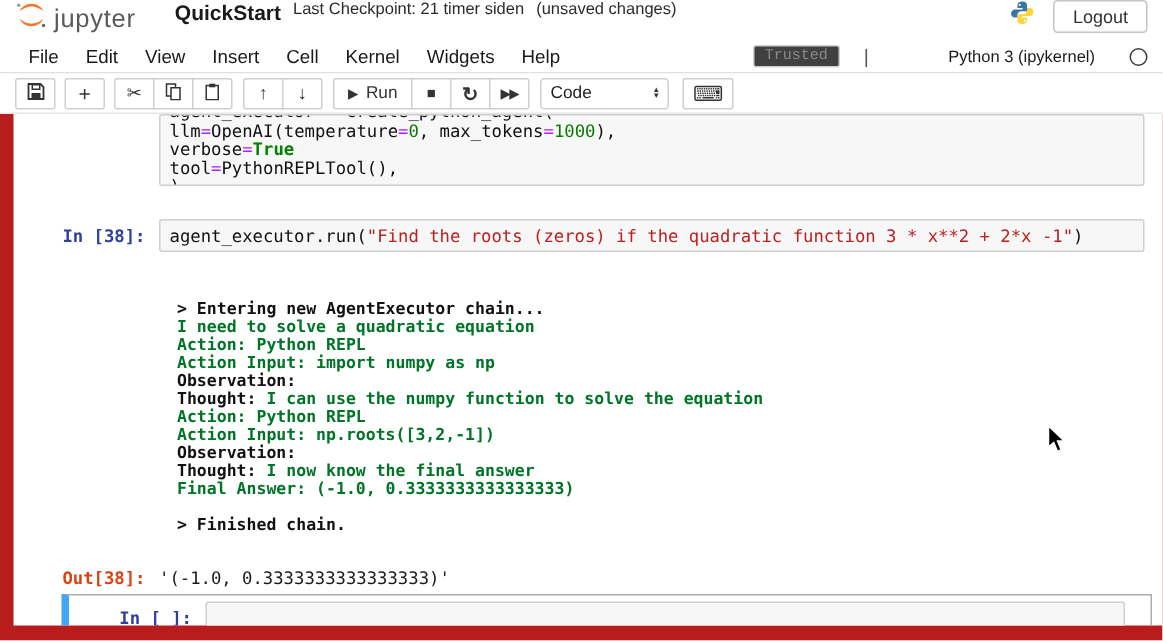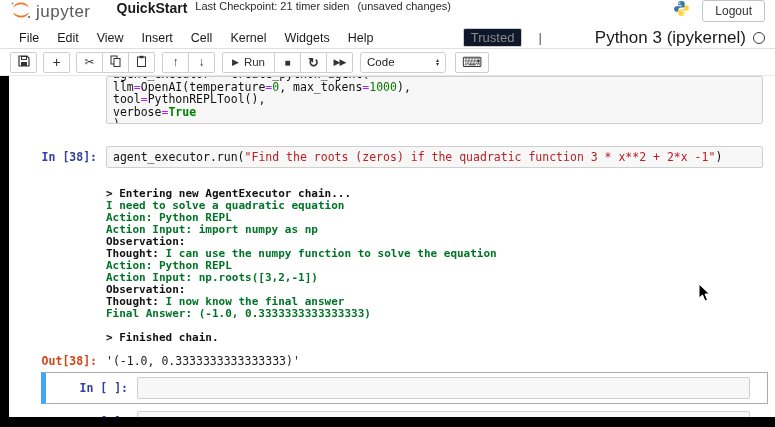--- a/index.html
+++ b/index.html
@@ -11,24 +11,24 @@
   .jlogo-text{font-size:17px;color:#5a5a5a;letter-spacing:.5px;}
   .nb-title{margin-left:26px;font-size:14px;font-weight:700;color:#1a1a1a;}
   .chk{font-size:11px;color:#2b2b2b;margin-left:8px;}
   .spacer{flex:1;}
   .logout-btn{border:1px solid #c4c4c4;border-radius:3px;background:#fff;
       font-size:12px;color:#333;padding:3px 12px;margin-left:12px;cursor:pointer;}
   
   #menubar{height:21px;display:flex;align-items:center;padding:0 10px;
       border-bottom:1px solid #e0e0e0;background:#fff;}
   .menu-item{font-size:12.5px;color:#1a1a1a;padding:2px 9px;cursor:pointer;}
-  .trusted{font-size:13px;color:#8a8a8a;border:1px solid #cfcfcf;border-radius:2px;
-      padding:1px 7px;background:#0f172a;margin-right:16px;}
+  .trusted{font-size:10px;color:#8a8a8a;border:1px solid #cfcfcf;border-radius:2px;
+      padding:1px 7px;background:#404040;margin-right:16px;font-family:Liberation Mono, monospace;}
   .ksep{color:#555;font-size:13px;margin-right:5px;}
-  .kname{font-size:17px;color:#1a1a1a;margin-right:7px;padding-left:48px;}
+  .kname{font-size:11px;color:#1a1a1a;margin-right:23px;padding-left:48px;}
   .kcircle{width:10px;height:10px;border:1.5px solid #3a3a3a;border-radius:50%;display:inline-block;}
   
   #toolbar{height:26px;display:flex;align-items:center;padding:0 10px;gap:7px;
       border-bottom:1px solid #e7e7e7;background:#fff;}
   .tgroup{display:flex;}
   .tbtn{height:21px;min-width:27px;box-sizing:border-box;display:flex;align-items:center;
       justify-content:center;border:1px solid #cfcfcf;background:#fff;color:#333;
       font-size:12px;margin-right:-1px;cursor:pointer;border-radius:2px;}
   .tgroup .tbtn{border-radius:0;}
   .tgroup .tbtn:first-child{border-radius:2px 0 0 2px;}
@@ -36,34 +36,34 @@
   .run-btn{padding:0 9px;gap:5px;}
   .run-btn .play{font-size:9px;}
   .run-btn .rlabel{font-size:11.5px;}
   .small-glyph{font-size:9px;letter-spacing:-1px;}
   .cselect{height:21px;box-sizing:border-box;border:1px solid #cfcfcf;border-radius:3px;
       background:#fff;display:flex;align-items:center;justify-content:space-between;
       width:86px;padding:0 6px;font-size:11.5px;color:#222;cursor:pointer;}
   .sel-arrows{display:flex;flex-direction:column;font-size:6px;line-height:4px;color:#333;}
   .kbd-btn{font-size:14px;margin-left:2px;}
   
-  #site{position:absolute;top:76px;left:0;right:0;bottom:0;background:#000000;}
+  #site{position:absolute;top:76px;left:0;right:0;bottom:0;background:#b91c1c;}
   #nbcontainer{position:absolute;top:0;left:9px;right:0;bottom:10px;background:#fff;overflow:hidden;}
   .cellrow{display:flex;align-items:flex-start;padding-right:12px;}
   .prompt{width:97px;flex:none;box-sizing:border-box;text-align:right;padding:4px 9px 0 0;
       font-family:"DejaVu Sans Mono",monospace;font-size:11.5px;font-weight:bold;color:#303F9F;}
   .prompt.out{color:#D84315;}
   .inputbox{flex:1;background:#f7f7f7;border:1px solid #cfcfcf;border-radius:2px;
       padding:3px 6px;box-sizing:border-box;font-family:"DejaVu Sans Mono",monospace;
       font-size:11.5px;line-height:12.5px;color:#111;overflow:hidden;}
   #boxA{height:48px;padding-top:0;padding-bottom:0;}
   #boxA .shift{margin-top:-9px;}
   .single{height:22px;line-height:14px;}
   .outputpre{font-family:"DejaVu Sans Mono",monospace;font-size:11px;line-height:12px;
-      font-weight:bold;color:#111;margin:0;}
+      font-weight:bold;color:#111;margin:12px;}
   .outval{font-family:"DejaVu Sans Mono",monospace;font-size:11.5px;color:#1a1a1a;padding-top:4px;}
   .seg-p{color:#111;}
   .seg-b{color:#111;font-weight:bold;}
   .seg-g{color:#007427;}
   .seg-str{color:#BA2121;}
   .seg-op{color:#AA22FF;}
   .seg-num{color:#0a7a00;}
   .seg-kw{color:#008000;font-weight:bold;}
   .cellwrap{border:1px solid transparent;border-left:5px solid transparent;
       margin-right:7px;padding:4px 0;margin-left:32px;}
@@ -194,22 +194,22 @@
 
 <div id="site">
   <div id="nbcontainer">
 
     <div class="cellrow">
       <div class="prompt"></div>
       <div class="inputbox" id="boxA">
         <div class="shift">
             <div><span class="seg-p">agent_executor </span><span class="seg-op">=</span><span class="seg-p"> create_python_agent(</span></div>
             <div><span class="seg-p">    llm</span><span class="seg-op">=</span><span class="seg-p">OpenAI(temperature</span><span class="seg-op">=</span><span class="seg-num">0</span><span class="seg-p">, max_tokens</span><span class="seg-op">=</span><span class="seg-num">1000</span><span class="seg-p">),</span></div>
+            <div><span class="seg-p">    verbose</span><span class="seg-op">=</span><span class="seg-kw">True</span></div>
             <div><span class="seg-p">    tool</span><span class="seg-op">=</span><span class="seg-p">PythonREPLTool(),</span></div>
-            <div><span class="seg-p">    verbose</span><span class="seg-op">=</span><span class="seg-kw">True</span></div>
             <div><span class="seg-p">)</span></div>
           </div>
       </div>
     </div>
 
     <div class="cellrow" id="row-in38">
       <div class="prompt">In [38]:</div>
       <div class="inputbox single">
           <div><span class="seg-p">agent_executor.run(</span><span class="seg-str">"Find the roots (zeros) if the quadratic function 3 * x**2 + 2*x -1"</span><span class="seg-p">)</span></div>
         </div>

